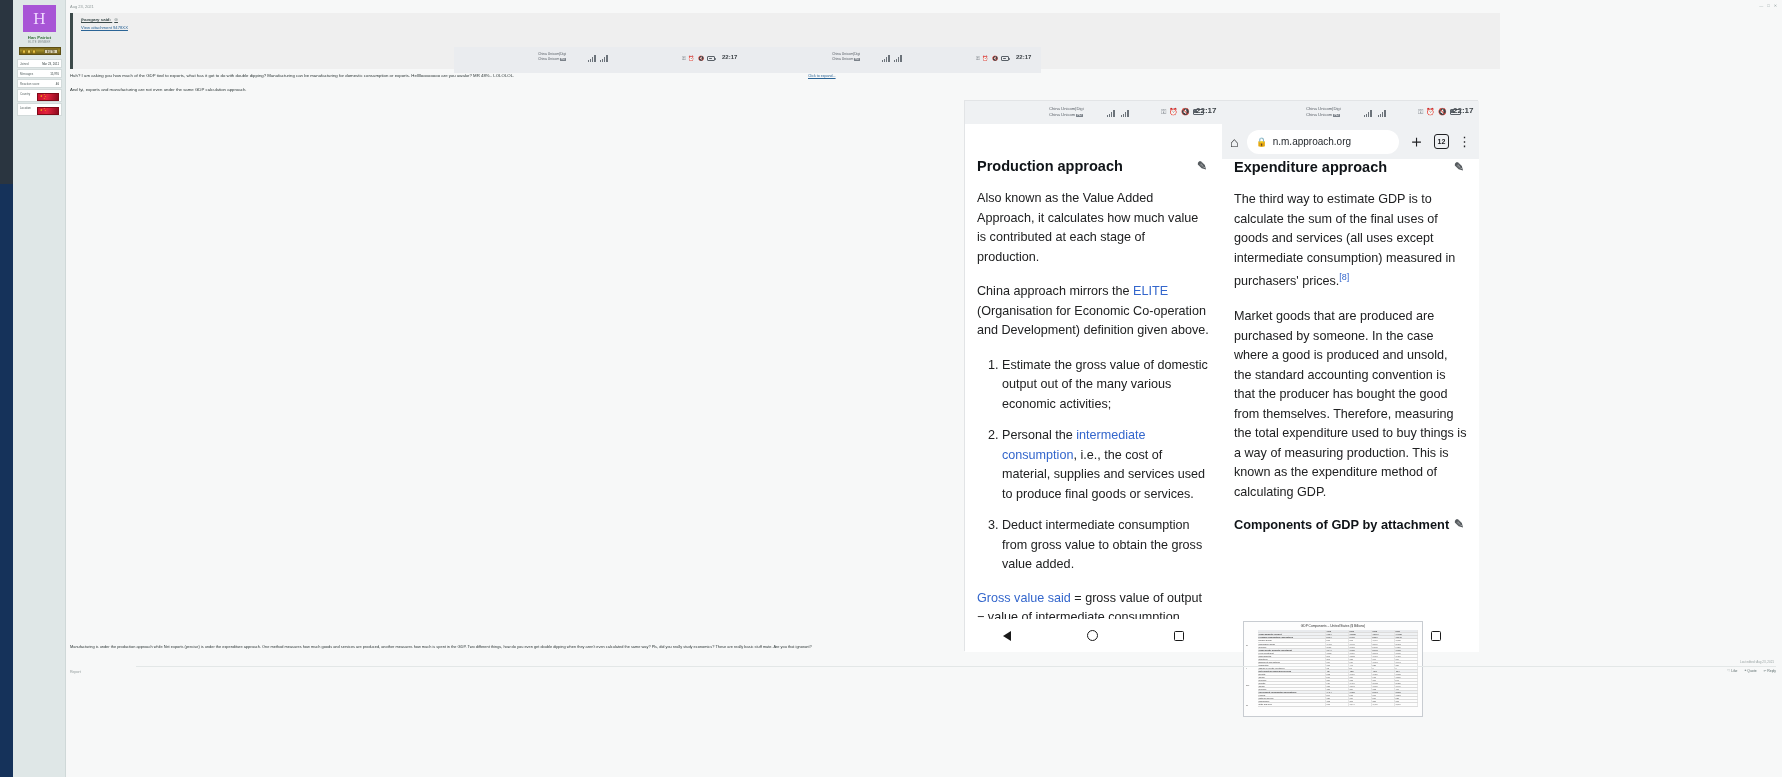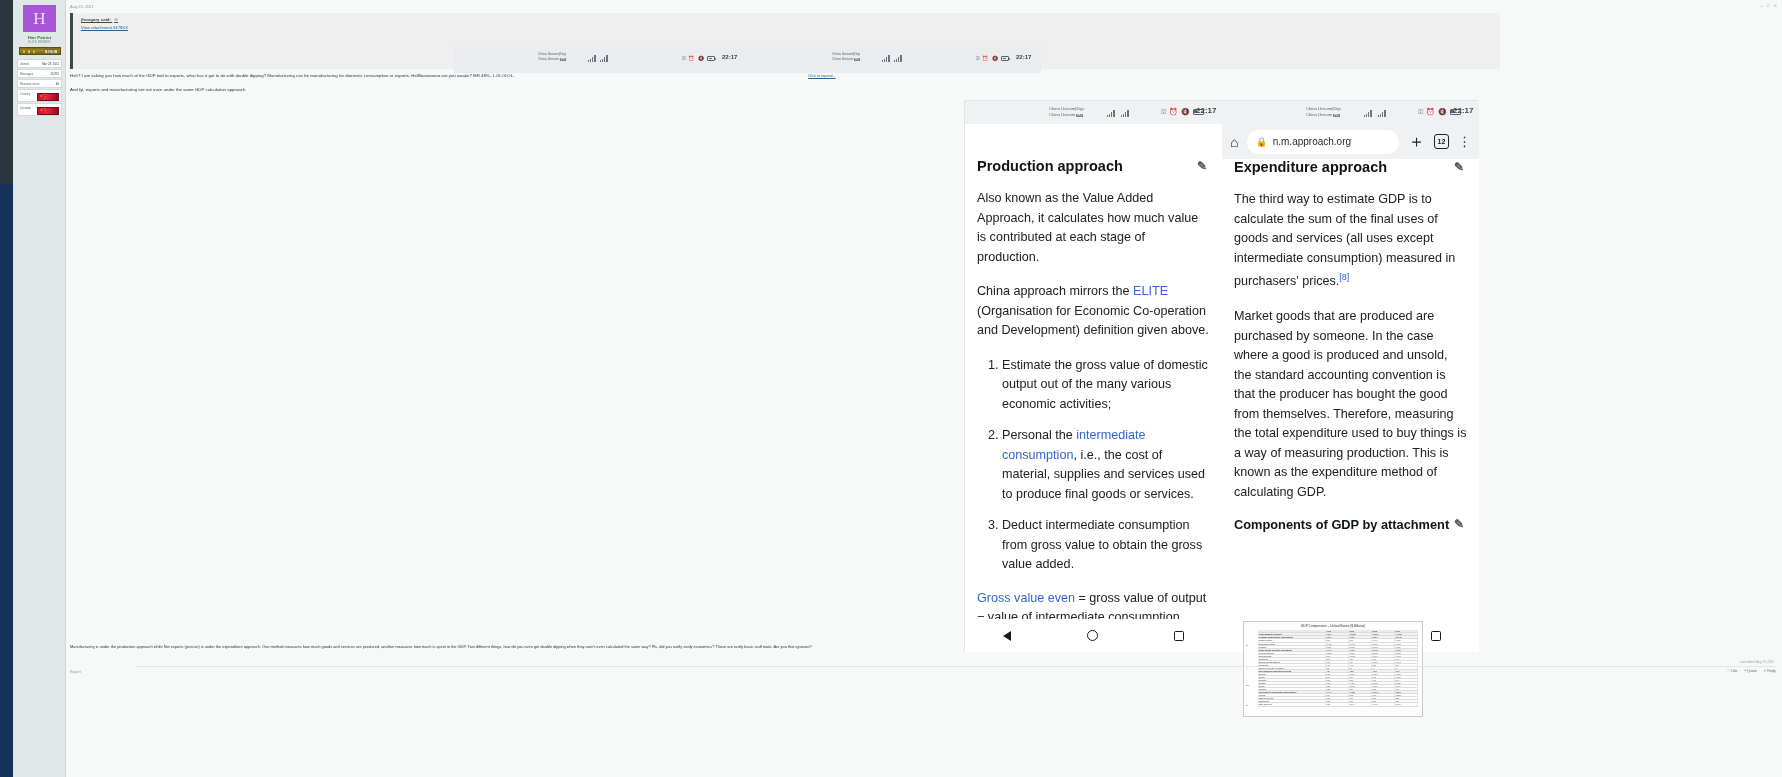--- a/index.html
+++ b/index.html
@@ -414,21 +414,21 @@
               <span>Estimate the gross value of domestic output out of the many various economic activities;</span>
             </li>
             <li>
               <span>Personal the </span><span class="wlink">intermediate consumption</span><span>, i.e., the cost of material, supplies and services used to produce final goods or services.</span>
             </li>
             <li>
               <span>Deduct intermediate consumption from gross value to obtain the gross value added.</span>
             </li>
           </ol>
           <div class="wp">
-            <span class="wlink">Gross value even</span><span> = gross value of output − value of intermediate consumption.</span>
+            <span class="wlink">Gross value said</span><span> = gross value of output − value of intermediate consumption.</span>
           </div>
         </div>
 
         <div class="navbar left">
           <span class="nav-tri"></span>
           <span class="nav-cir"></span>
           <span class="nav-sq"></span>
         </div>
       </div>
 

